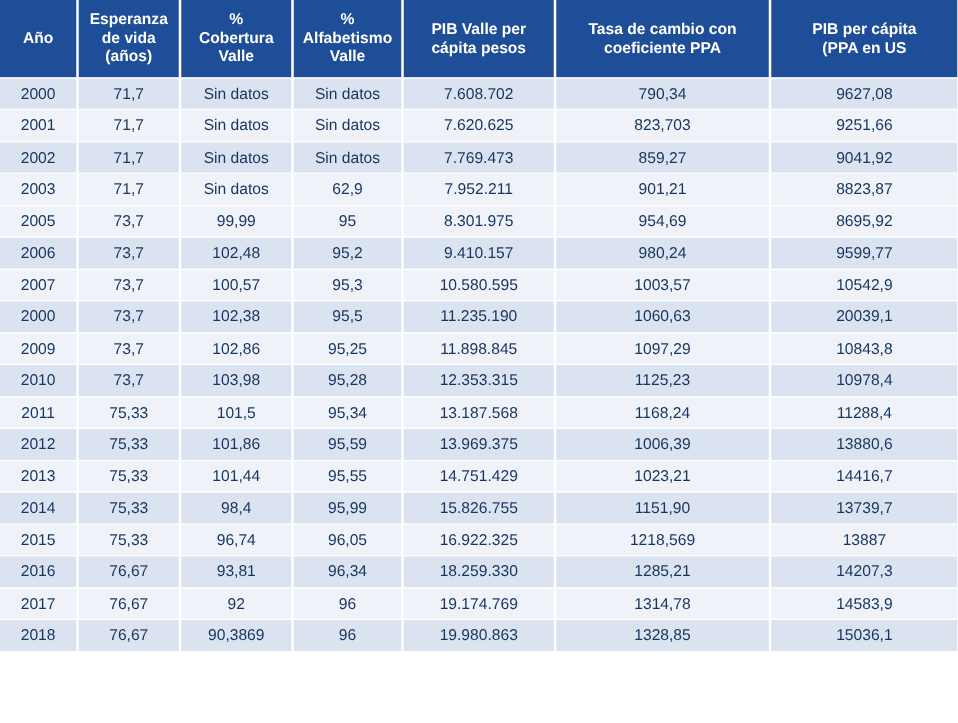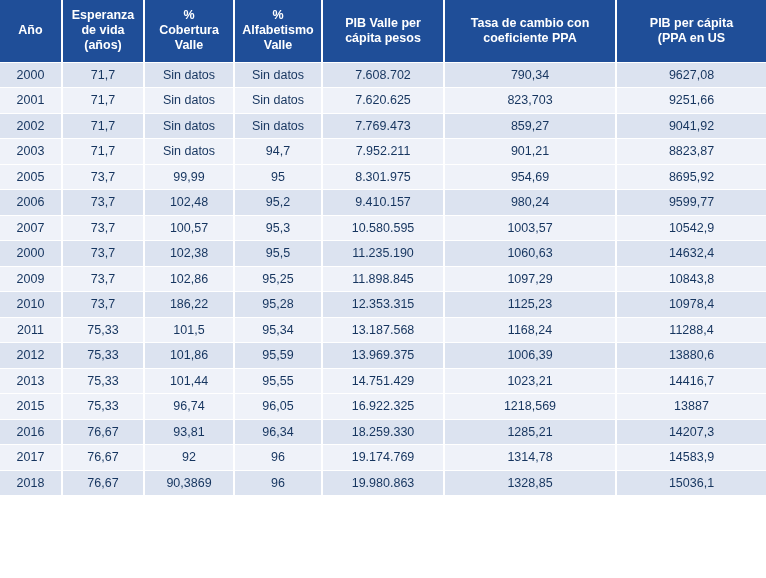--- a/index.html
+++ b/index.html
@@ -135,21 +135,21 @@
         <td>Sin datos</td>
         <td>Sin datos</td>
         <td>7.769.473</td>
         <td>859,27</td>
         <td>9041,92</td>
       </tr>
       <tr class="row-odd">
         <td>2003</td>
         <td>71,7</td>
         <td>Sin datos</td>
-        <td>94,7</td>
+        <td>62,9</td>
         <td>7.952.211</td>
         <td>901,21</td>
         <td>8823,87</td>
       </tr>
       <tr class="row-odd">
         <td>2005</td>
         <td>73,7</td>
         <td>99,99</td>
         <td>95</td>
         <td>8.301.975</td>
@@ -174,35 +174,35 @@
         <td>1003,57</td>
         <td>10542,9</td>
       </tr>
       <tr class="row-even">
         <td>2000</td>
         <td>73,7</td>
         <td>102,38</td>
         <td>95,5</td>
         <td>11.235.190</td>
         <td>1060,63</td>
-        <td>14632,4</td>
+        <td>20039,1</td>
       </tr>
       <tr class="row-odd">
         <td>2009</td>
         <td>73,7</td>
         <td>102,86</td>
         <td>95,25</td>
         <td>11.898.845</td>
         <td>1097,29</td>
         <td>10843,8</td>
       </tr>
       <tr class="row-even">
         <td>2010</td>
         <td>73,7</td>
-        <td>186,22</td>
+        <td>103,98</td>
         <td>95,28</td>
         <td>12.353.315</td>
         <td>1125,23</td>
         <td>10978,4</td>
       </tr>
       <tr class="row-odd">
         <td>2011</td>
         <td>75,33</td>
         <td>101,5</td>
         <td>95,34</td>
@@ -220,20 +220,29 @@
         <td>13880,6</td>
       </tr>
       <tr class="row-odd">
         <td>2013</td>
         <td>75,33</td>
         <td>101,44</td>
         <td>95,55</td>
         <td>14.751.429</td>
         <td>1023,21</td>
         <td>14416,7</td>
+      </tr>
+      <tr class="row-even">
+        <td>2014</td>
+        <td>75,33</td>
+        <td>98,4</td>
+        <td>95,99</td>
+        <td>15.826.755</td>
+        <td>1151,90</td>
+        <td>13739,7</td>
       </tr>
       <tr class="row-odd">
         <td>2015</td>
         <td>75,33</td>
         <td>96,74</td>
         <td>96,05</td>
         <td>16.922.325</td>
         <td>1218,569</td>
         <td>13887</td>
       </tr>

